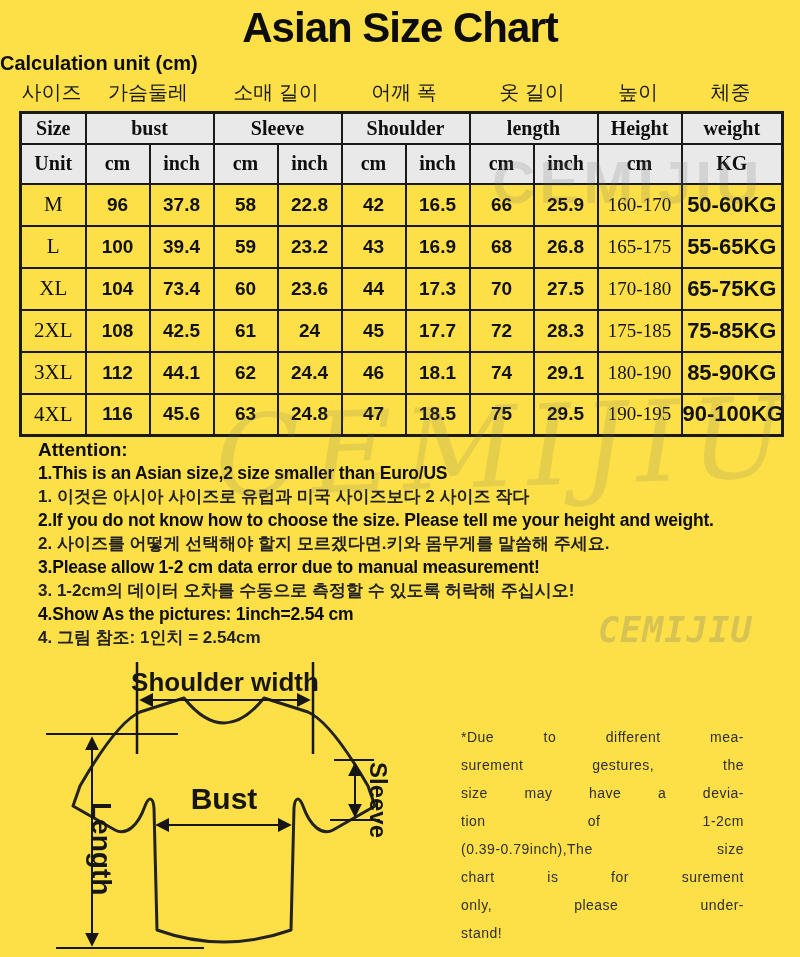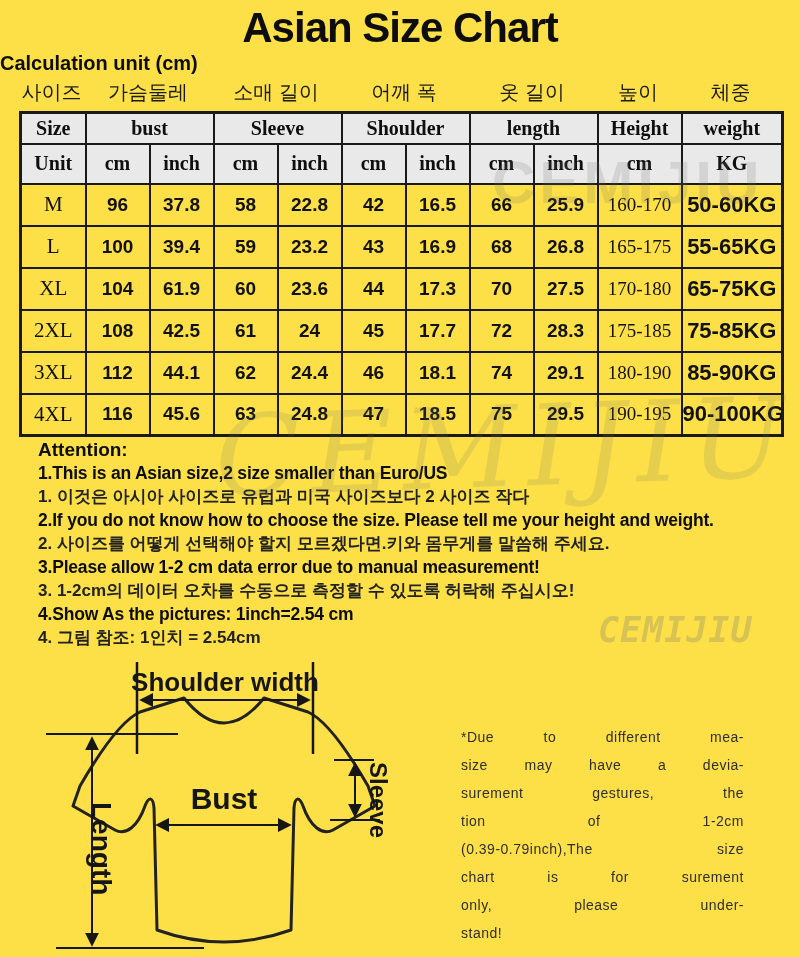--- a/index.html
+++ b/index.html
@@ -161,21 +161,21 @@
       <td class="num">43</td>
       <td class="num">16.9</td>
       <td class="num">68</td>
       <td class="num">26.8</td>
       <td class="hgt">165-175</td>
       <td class="wgt">55-65KG</td>
     </tr>
     <tr class="data-row">
       <td class="sz">XL</td>
       <td class="num">104</td>
-      <td class="num">61.9</td>
+      <td class="num">73.4</td>
       <td class="num">60</td>
       <td class="num">23.6</td>
       <td class="num">44</td>
       <td class="num">17.3</td>
       <td class="num">70</td>
       <td class="num">27.5</td>
       <td class="hgt">170-180</td>
       <td class="wgt">65-75KG</td>
     </tr>
     <tr class="data-row">
@@ -258,22 +258,22 @@
     <text transform="translate(64,146) rotate(90)" font-size="28" font-weight="bold">Length</text>
 
     <line x1="306" y1="104" x2="346" y2="104" stroke="#161616" stroke-width="2"></line>
     <line x1="302" y1="164" x2="352" y2="164" stroke="#161616" stroke-width="2"></line>
     <line x1="327" y1="109" x2="327" y2="159" stroke="#161616" stroke-width="2" marker-start="url(#arw)" marker-end="url(#arw)"></line>
     <text transform="translate(342,106) rotate(90)" font-size="24" font-weight="bold">Sleeve</text>
   </svg>
 
   <div class="note">
     <div class="note-line">*Due to different mea-</div>
+    <div class="note-line">surement gestures, the</div>
     <div class="note-line">size may have a devia-</div>
-    <div class="note-line">surement gestures, the</div>
     <div class="note-line">tion of 1-2cm</div>
     <div class="note-line">(0.39-0.79inch),The size</div>
     <div class="note-line">chart is for surement</div>
     <div class="note-line">only, please under-</div>
     <div class="note-line last">stand!</div>
   </div>
 
 </div>
 
 </body></html>

